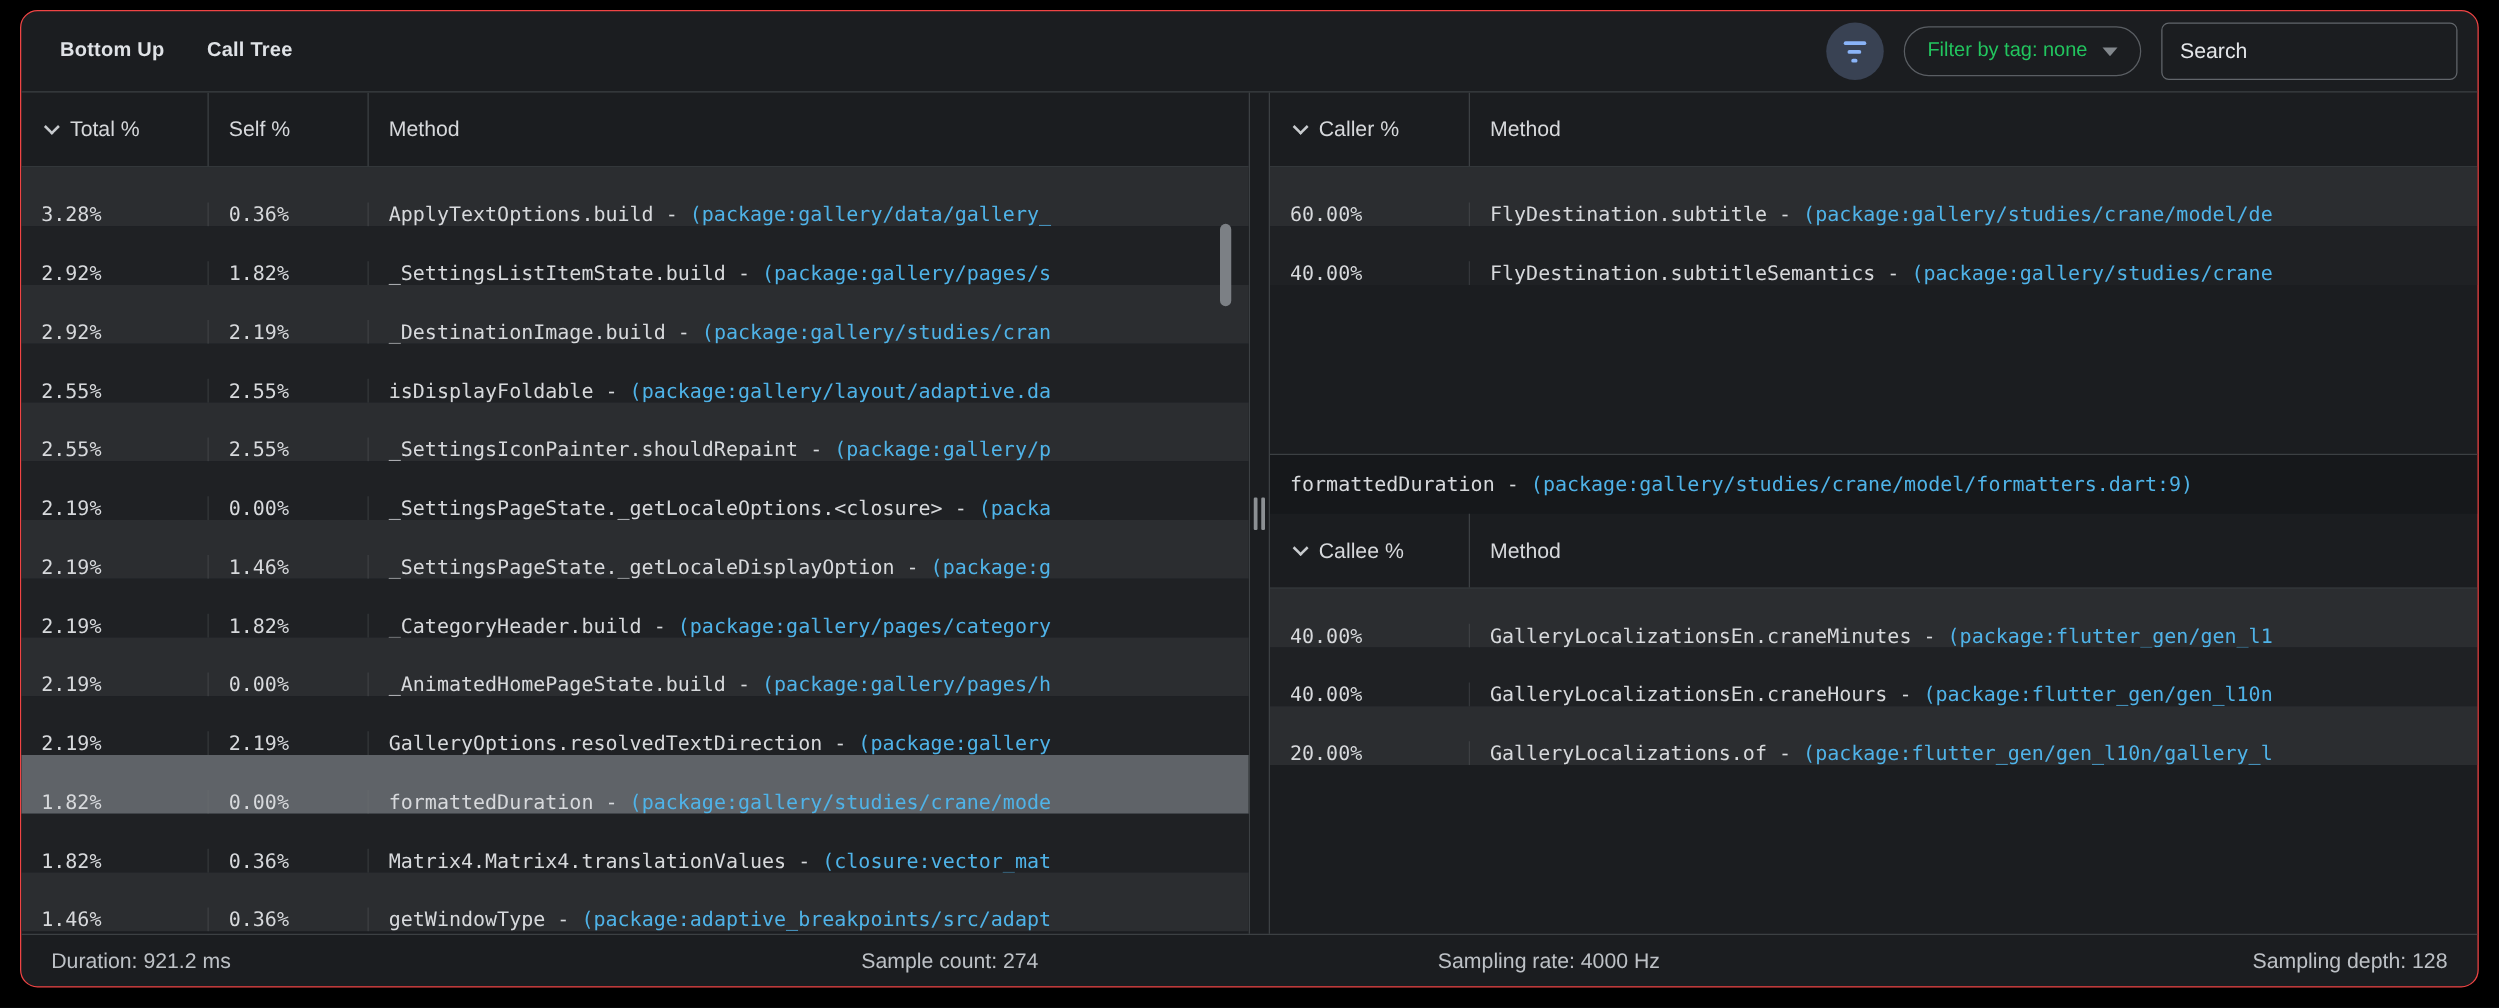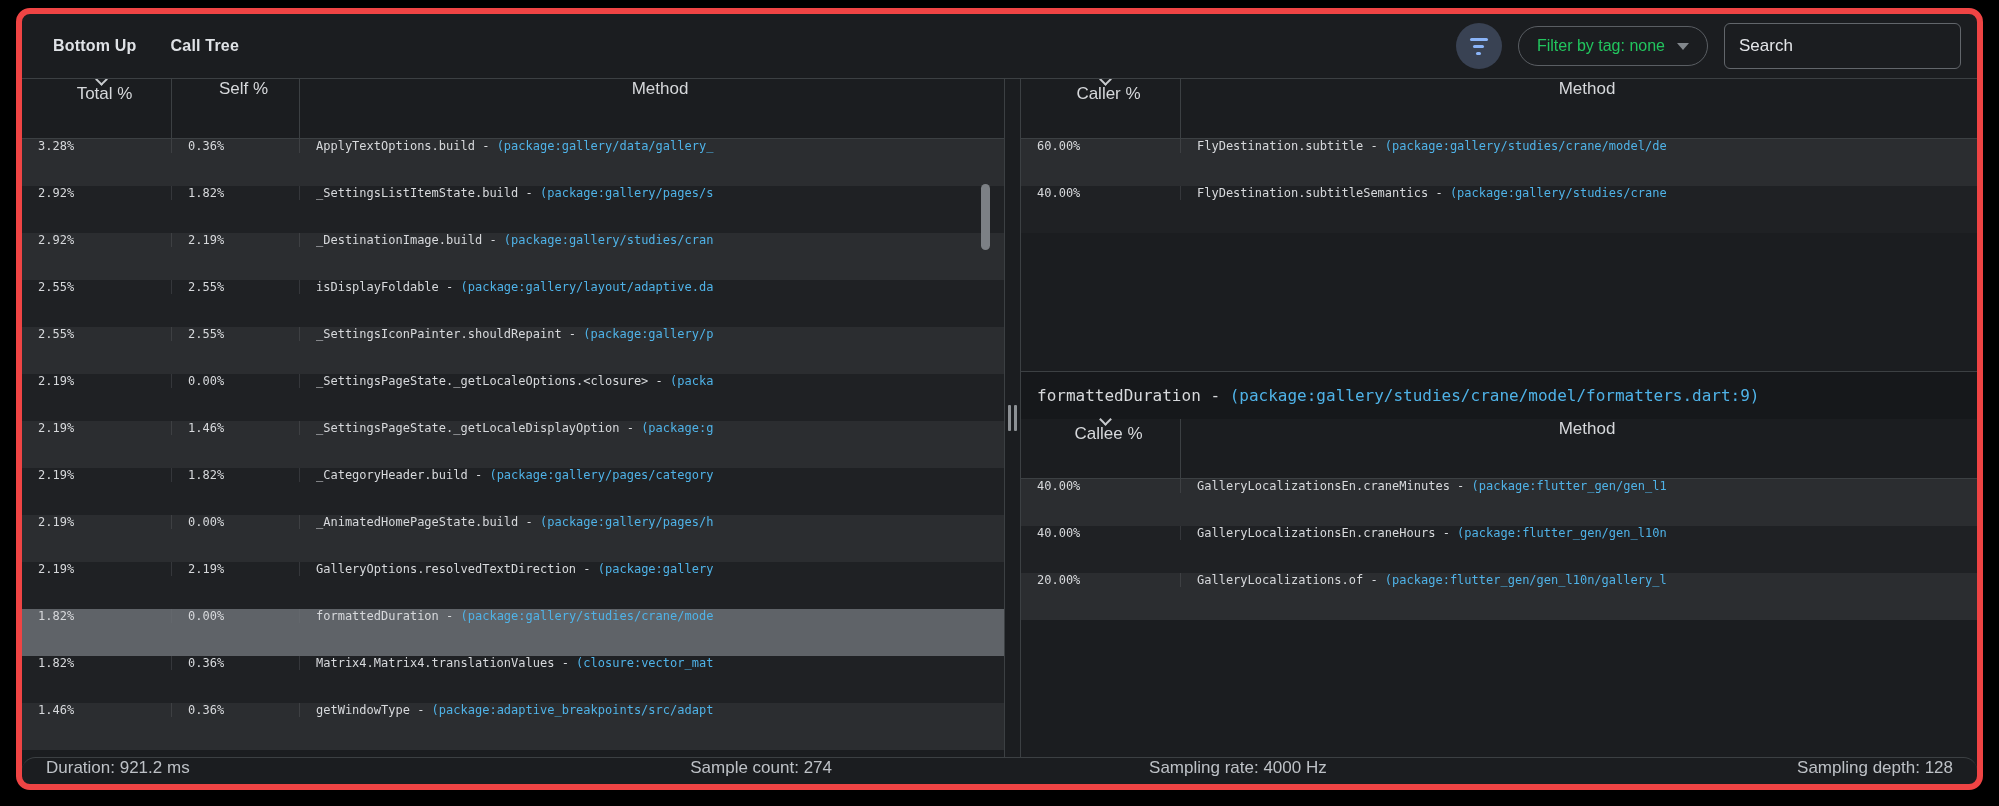--- a/index.html
+++ b/index.html
@@ -1,20 +1,20 @@
 <!DOCTYPE html>
 <html><head>
 <meta charset="utf-8">
 <style>
   * { box-sizing: border-box; margin: 0; padding: 0; }
   html, body { width: 1999px; height: 806px; background: #000; overflow: hidden;
                font-family: "Liberation Sans", sans-serif; }
 
   .app { position: relative; margin: 8px 16px 0 16px; width: 1967px; height: 782px;
-         background: #1b1d20; border: 6px solid #ef4444; border-radius: 14px;
+         background: #1b1d20; border: 1px solid #ef4444; border-radius: 14px;
          display: flex; flex-direction: column; overflow: hidden; }
 
   
   .tabbar { height: 64px; flex: none; display: flex; align-items: center; }
   .tabs { display: flex; height: 100%; margin-left: 14px; }
   .tab { position: relative; display: flex; align-items: center; height: 100%;
          padding: 0 17px; color: #dfe2e6; font-size: 16px; font-weight: 700;
          letter-spacing: .2px; cursor: default; }
   .tab.selected { color: #eceef1; }
   .tab-underline { position: absolute; left: 14px; right: 14px; bottom: 0; height: 6px;
@@ -47,27 +47,27 @@
   .divider { width: 15px; flex: none; display: flex; align-items: center; justify-content: center; }
   .drag-handle { display: flex; gap: 3px; cursor: col-resize; }
   .drag-handle i { display: block; width: 3px; height: 26px; background: #8c9094; border-radius: 1px; }
   .right-panel { flex: 1; min-width: 0; border-left: 1px solid #3c4043;
                  display: flex; flex-direction: column; overflow: hidden; }
 
   
   .thead { height: 60px; flex: none; display: flex; align-items: stretch;
            border-bottom: 1px solid #3c4043; color: #d6d8db; font-size: 17px; }
   .thead .hcell { display: flex; align-items: center; padding-left: 16px;
-                  border-right: 1px solid #3c4043; flex-direction: column; }
+                  border-right: 1px solid #3c4043; }
   .thead .hcell:last-child { border-right: none; flex: 1; }
   .sort-chevron { display: inline-block; width: 9px; height: 9px; margin: -4px 10px 0 4px;
                   border-left: 2px solid #c8cbce; border-bottom: 2px solid #c8cbce;
                   transform: rotate(-45deg); }
-  .trow { height: 47px; flex: none; display: flex; align-items: flex-start;
-          font-family: "DejaVu Sans Mono", monospace; font-size: 12px; color: #d7d9dc;
+  .trow { height: 47px; flex: none; display: flex; align-items: flex-end;
+          font-family: "DejaVu Sans Mono", monospace; font-size: 16px; color: #d7d9dc;
           cursor: default; }
   .trow.odd  { background: #2b2d30; }
   .trow.even { background: #1f2124; }
   .trow.selected { background: #5f6368; }
   .cell { display: flex; align-items: center; padding-left: 16px;
           border-right: 1px solid rgba(110,114,118,.28); overflow: hidden; white-space: nowrap; }
   .cell.method { flex: 1; border-right: none; }
   .left-panel .pct { width: 150px; flex: none; }
   .left-panel .pct.c2 { width: 128px; }
   .right-panel .pct { width: 160px; flex: none; }
@@ -82,23 +82,23 @@
             display: flex; align-items: center; padding-left: 16px; white-space: nowrap;
             font-family: "DejaVu Sans Mono", monospace; font-size: 16px; color: #d7d9dc;
             overflow: hidden; }
   .callee-head { border-top: none; }
 
   
   .scroll-thumb { position: absolute; right: 14px; top: 105px; width: 9px; height: 66px;
                   background: #7c8085; border-radius: 5px; }
 
   
-  .statusbar { height: 27px; flex: none; border-top: 1px solid #3c4043;
-               display: flex; padding: 0 24px;
-               color: #bdc1c6; font-size: 17px; border-radius: 17px; }
+  .statusbar { height: 42px; flex: none; border-top: 1px solid #3c4043;
+               display: flex; align-items: center; padding: 0 24px;
+               color: #bdc1c6; font-size: 17px; }
   .statusbar .sitem { flex: 1; }
   .statusbar .sitem.c { text-align: center; }
   .statusbar .sitem.r { text-align: right; }
 </style>
 </head>
 <body>
 
 <div class="app">
 
   <div class="tabbar">

